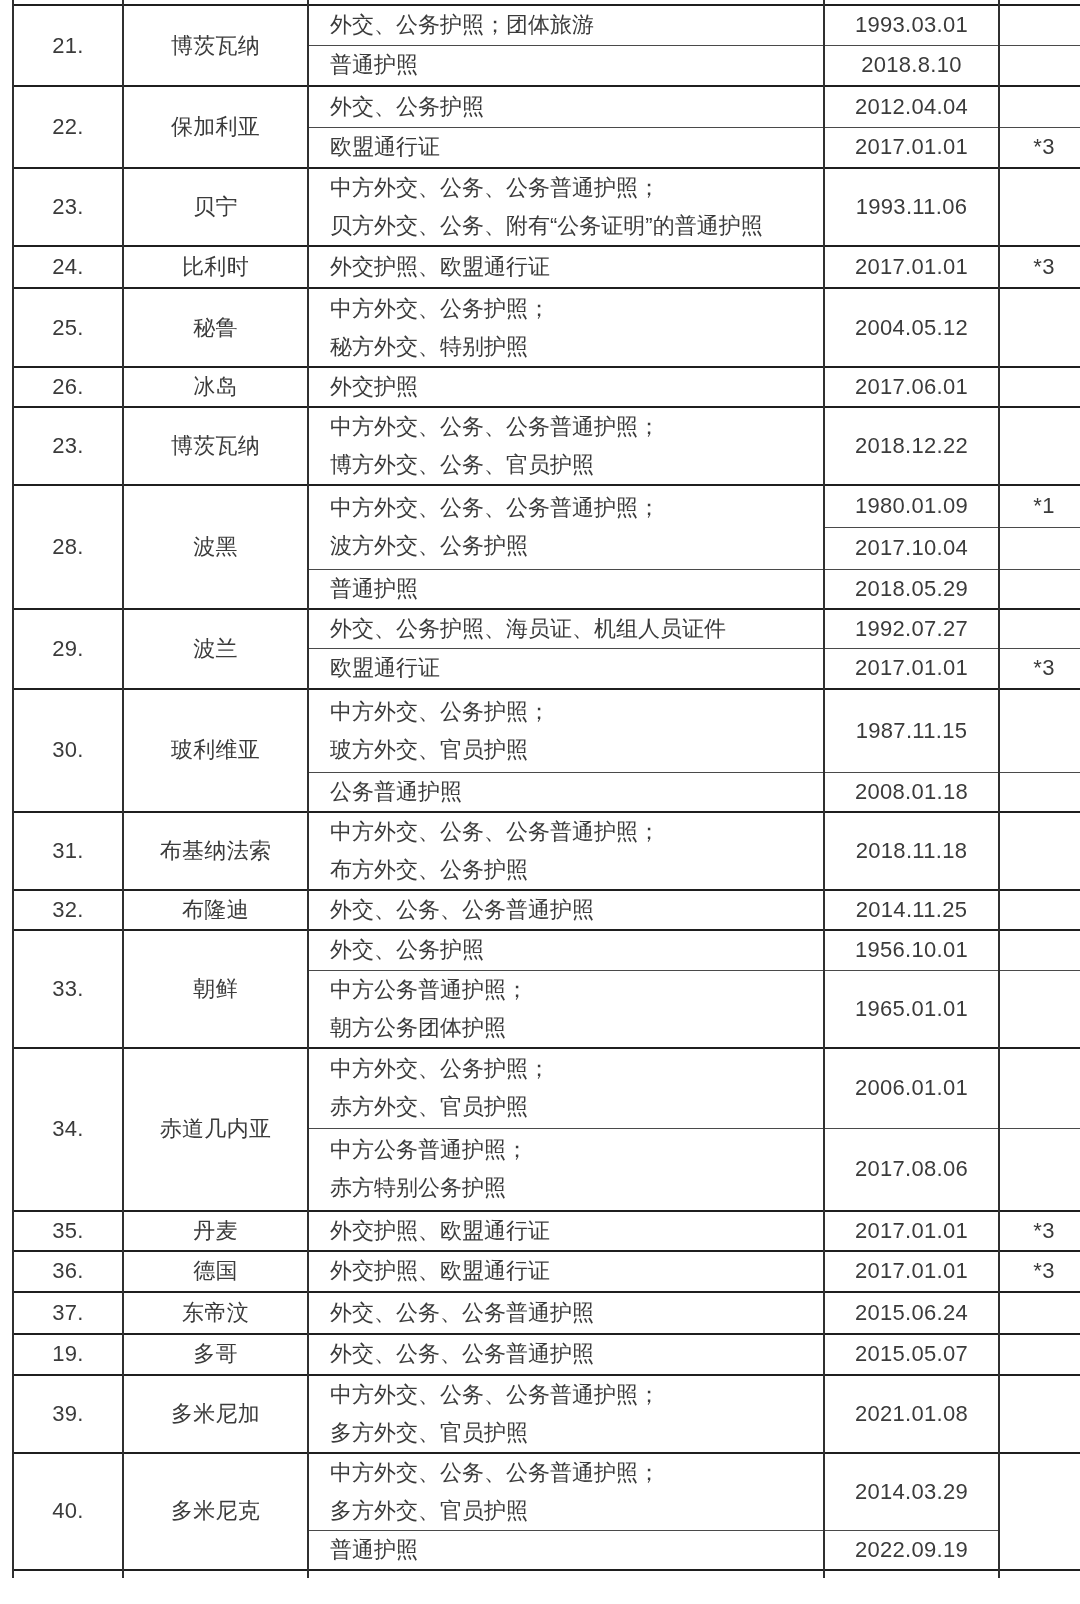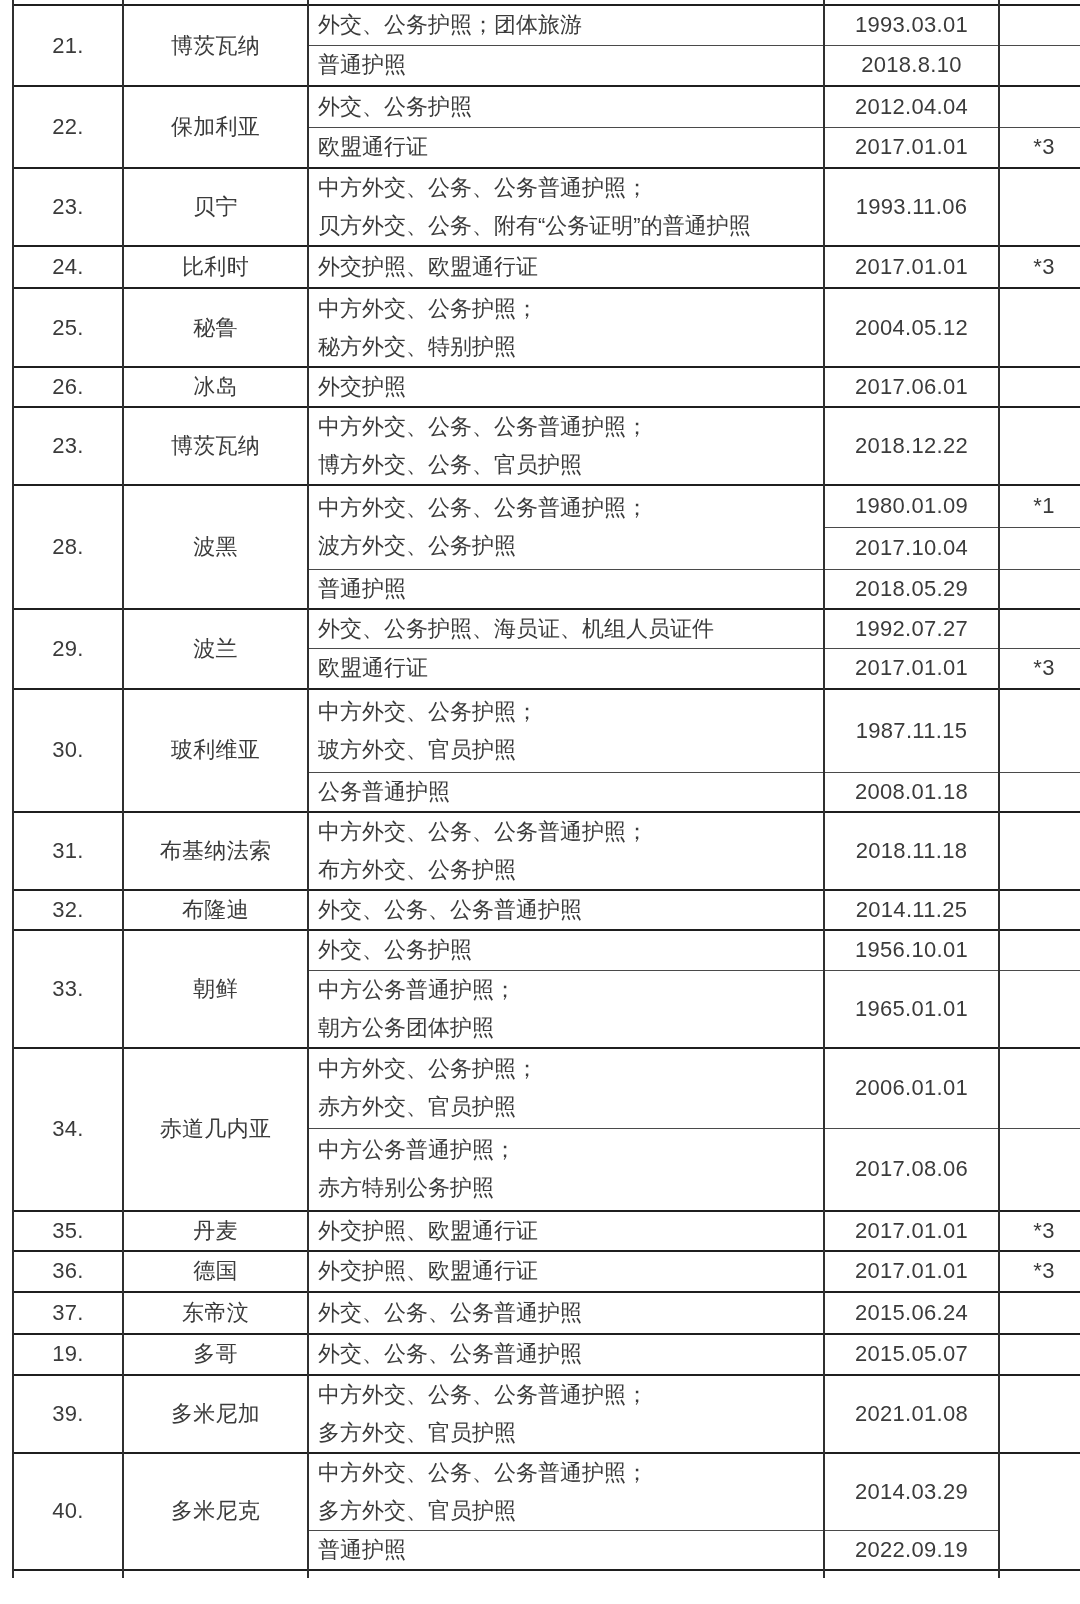--- a/index.html
+++ b/index.html
@@ -26,21 +26,21 @@
     text-align: center;
     padding: 0;
     overflow: hidden;
     white-space: nowrap;
   }
   tr.gs > td { border-top: 2.5px solid #1f1f1f; }
   tr.top-sliver > td { border-top: none; }
   tr.bottom-sliver > td { border-bottom: none; }
   td.pass {
     text-align: left;
-    padding-left: 9px;
+    padding-left: 21px;
     padding-right: 8px;
   }
   td.pass .line { line-height: 38px; }
   td.num, td.country, td.date, td.note { letter-spacing: 0.3px; }
 </style>
 </head>
 <body>
 
 <table class="vtable">
   <colgroup>

